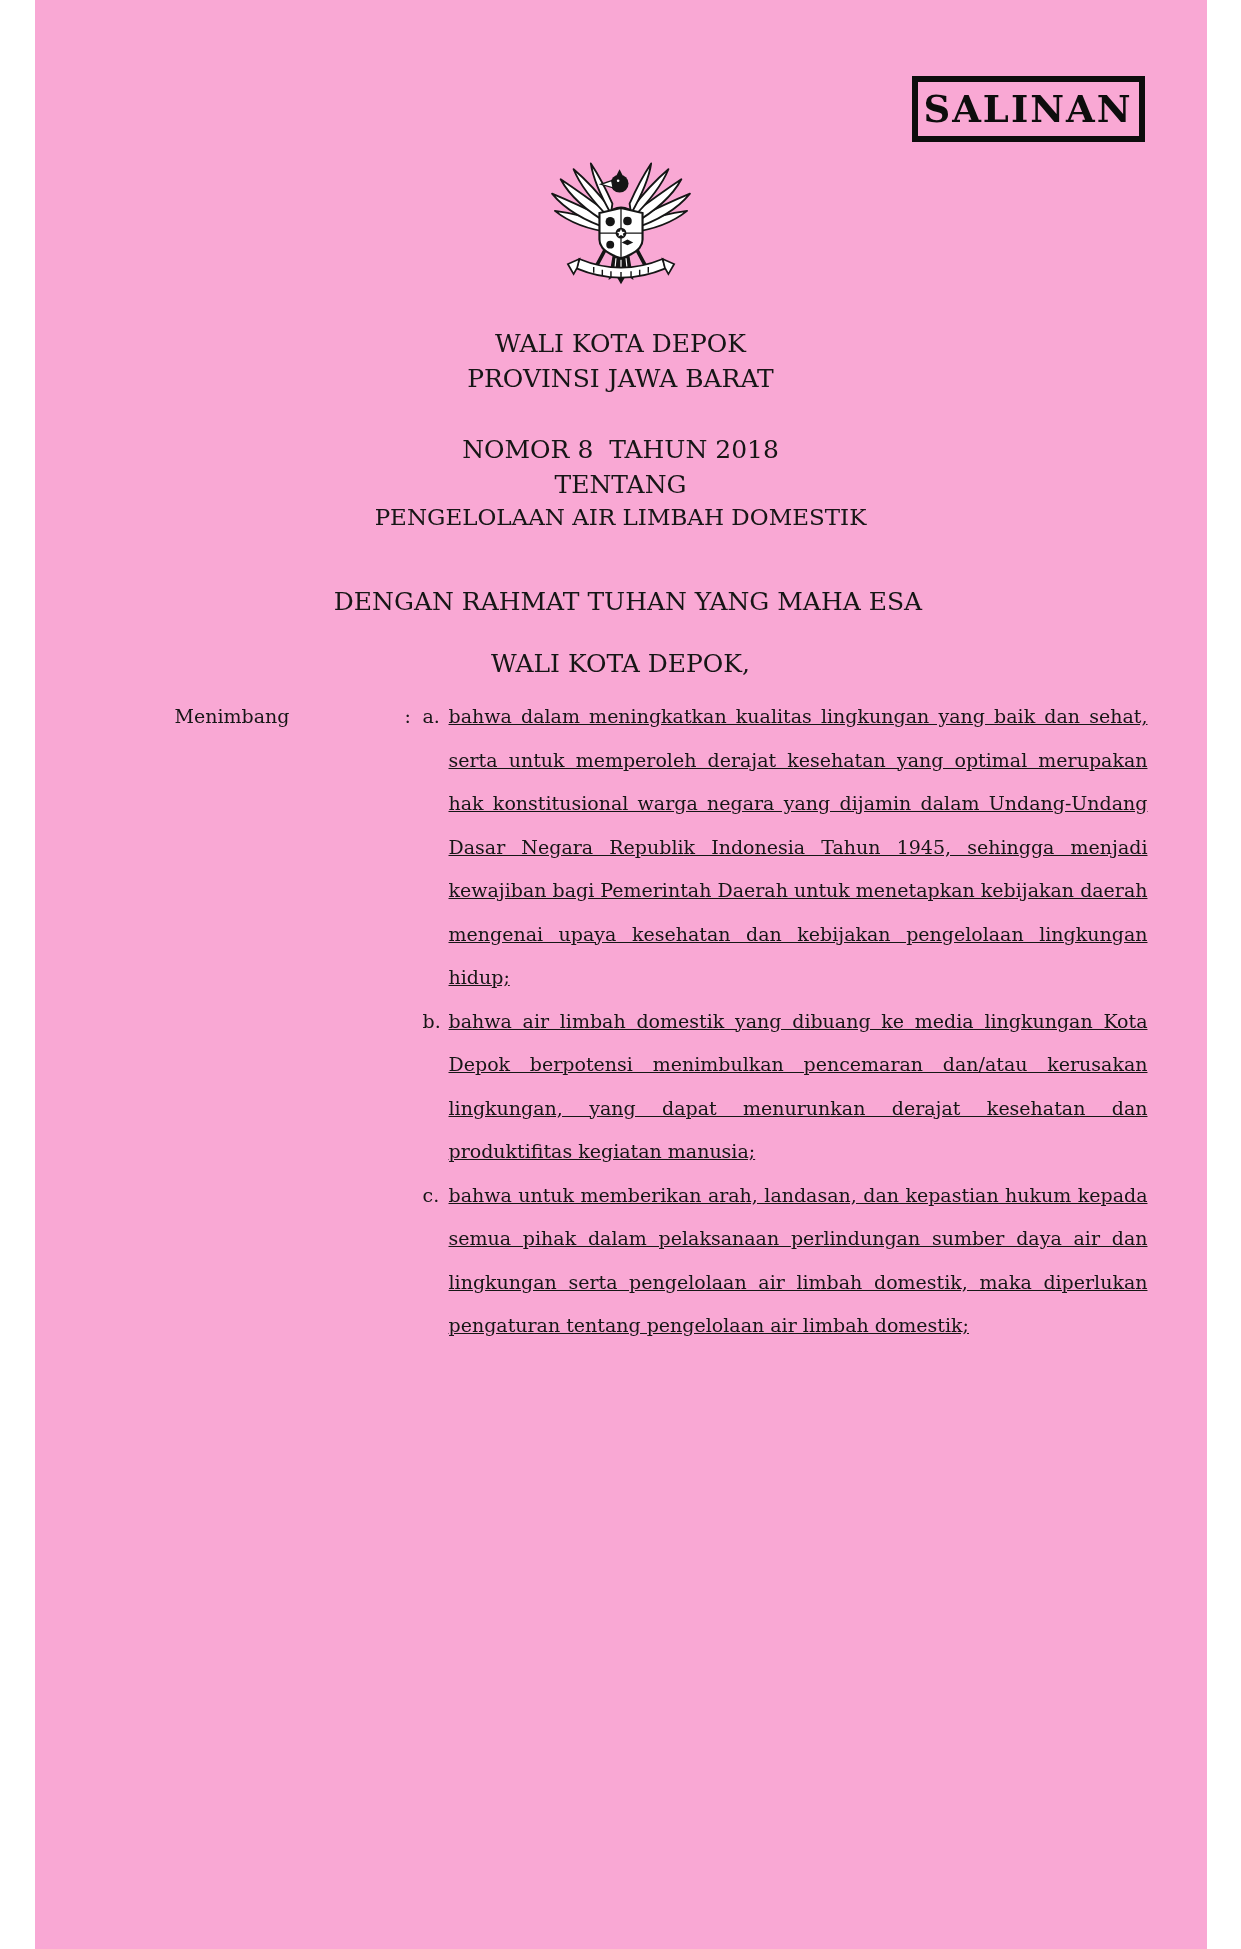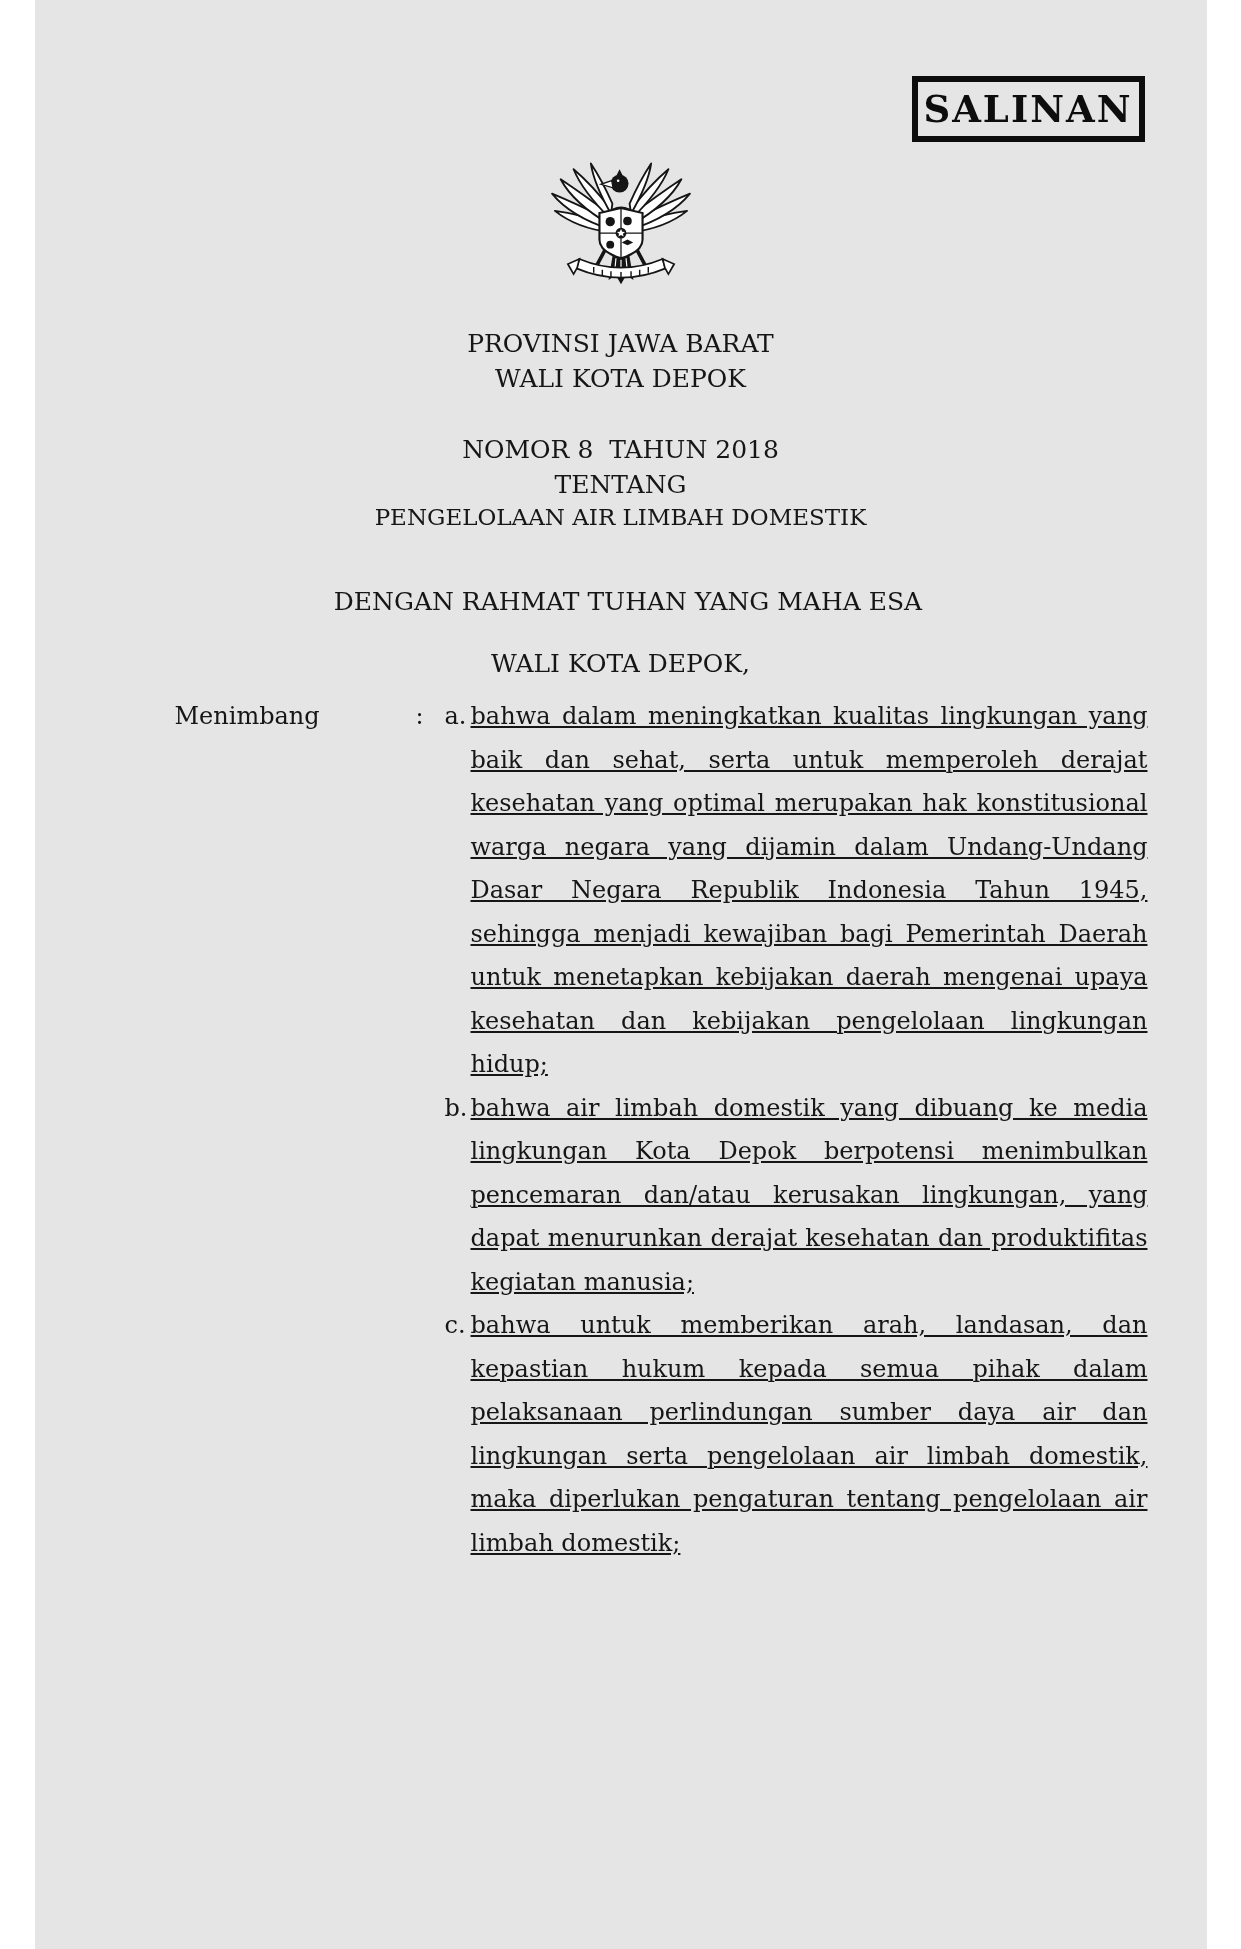--- a/index.html
+++ b/index.html
@@ -4,21 +4,21 @@
 <style>
   * { margin: 0; padding: 0; box-sizing: border-box; }
   html, body { background: #ffffff; }
   body { font-family: "DejaVu Serif", serif; }
 
   .page {
     position: relative;
     width: 1172px;
     height: 1949px;
     margin: 0 auto;
-    background: #e5e5e5;
+    background: #f9a8d4;
     color: #161616;
     overflow: hidden;
   }
 
   .salinan-badge {
     position: absolute;
     top: 76px;
     left: 877px;
     width: 233px;
     height: 66px;
@@ -67,23 +67,22 @@
   .authority {
     margin-top: 32px;
     font-size: 25px;
     line-height: 30px;
   }
 
   .considering {
     display: flex;
     margin: 16px 0 12px 140px;
     width: 973px;
-    font-size: 24px;
+    font-size: 19px;
     line-height: 43.5px;
-    gap: 11px;
   }
   .c-label { width: 230px; flex: none; }
   .c-colon { width: 18px; flex: none; }
   .c-items { flex: 1; }
   .c-item { display: flex; }
   .c-letter { width: 26px; flex: none; }
   .c-text {
     flex: 1;
     text-align: justify;
     text-justify: inter-word;
@@ -136,22 +135,22 @@
     <circle cx="110" cy="103" r="7.5" fill="#151515"></circle>
     <polygon points="110,97.2 111.7,101 115.6,101.3 112.7,103.9 113.6,107.6 110,105.5 106.4,107.6 107.3,103.9 104.4,101.3 108.3,101" fill="#ffffff"></polygon>
 
     <path d="M48,152 Q110,178 172,152 L168,139 Q110,163 52,139 Z" fill="#ffffff" stroke="#151515" stroke-width="2.4"></path>
     <path d="M52,139 L36,146 L44,160 L49,151 Z" fill="#ffffff" stroke="#151515" stroke-width="2.4"></path>
     <path d="M168,139 L184,146 L176,160 L171,151 Z" fill="#ffffff" stroke="#151515" stroke-width="2.4"></path>
     <path d="M72,150 l0,8 M84,154 l0,8 M96,156 l0,9 M110,157 l0,9 M124,156 l0,9 M136,154 l0,8 M148,150 l0,8" stroke="#151515" stroke-width="2" fill="none"></path>
   </svg>
 
   <div class="org-header center">
+    <div>WALI KOTA DEPOK</div>
     <div>PROVINSI JAWA BARAT</div>
-    <div>WALI KOTA DEPOK</div>
   </div>
 
   <div class="title-block center">
     <div class="pre-space">NOMOR 8  TAHUN 2018</div>
     <div>TENTANG</div>
   </div>
 
   <div class="subject center">PENGELOLAAN AIR LIMBAH DOMESTIK</div>
 
   <div class="invocation center">DENGAN RAHMAT TUHAN YANG MAHA ESA</div>

